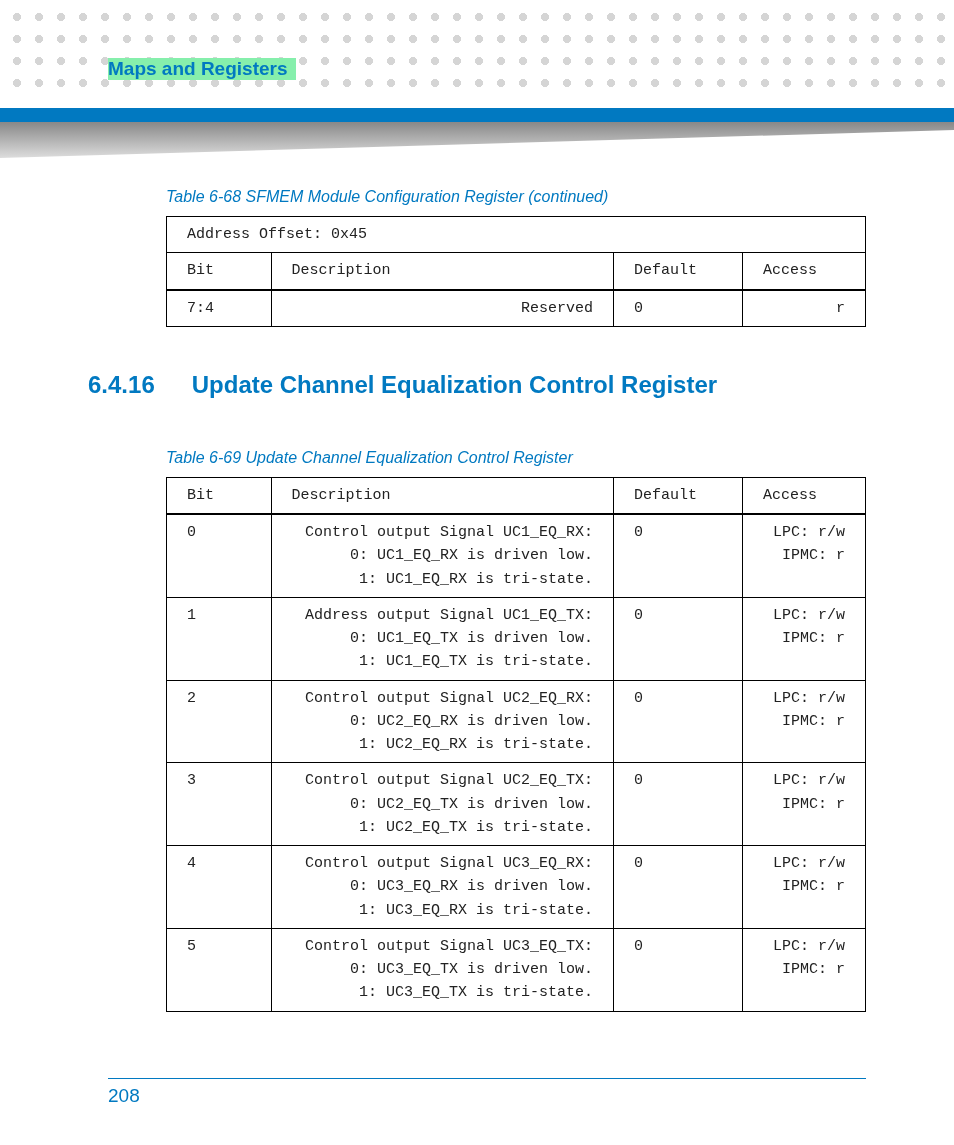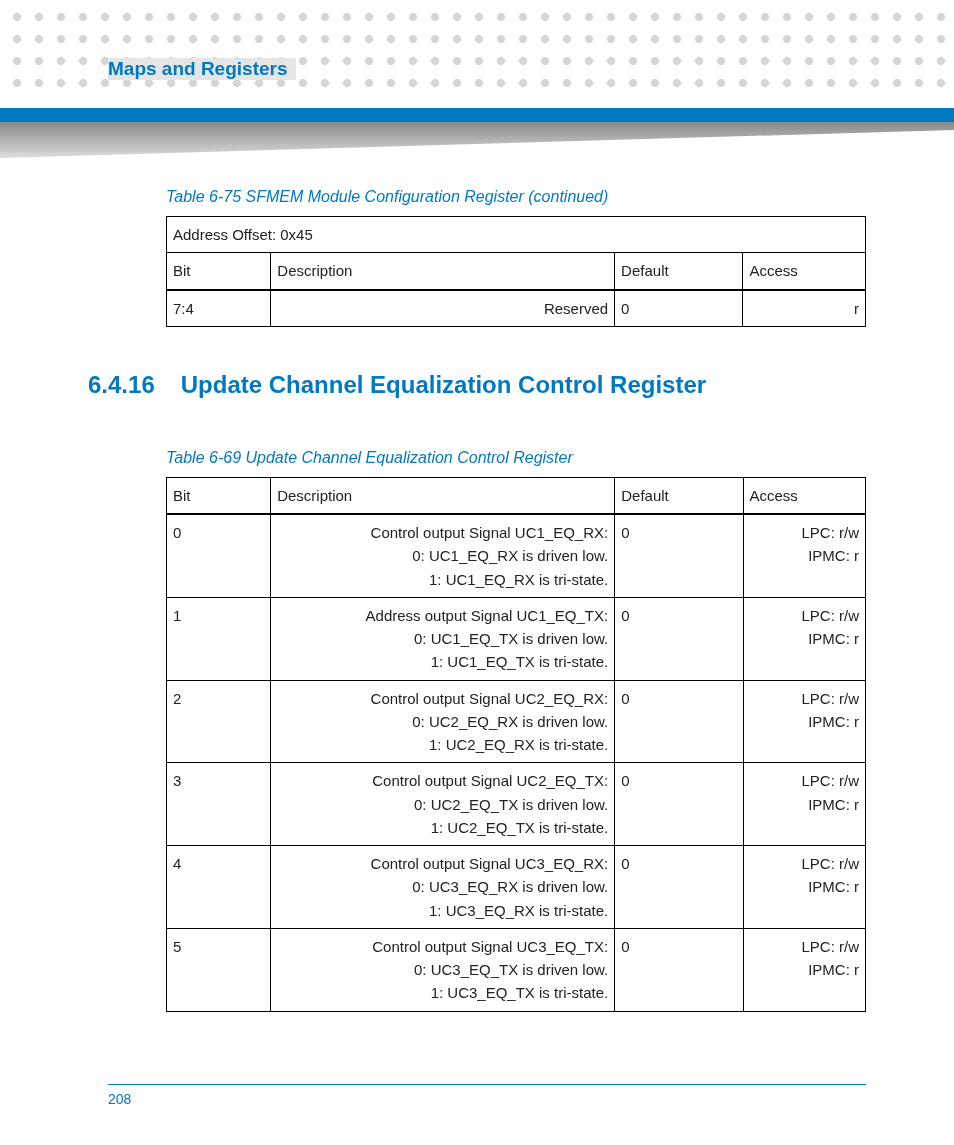--- a/index.html
+++ b/index.html
@@ -32,21 +32,21 @@
     top: 122px;
     left: 0;
     width: 100%;
     height: 38px;
   }
   .gray-wedge svg { width: 100%; height: 38px; }
   .chapter-title {
     position: absolute;
     top: 58px;
     left: 108px;
-    background: #e5e5e5;
+    background: #86efac;
     padding: 0 8px 0 0;
     color: #0179c1;
     font-weight: 700;
     font-size: 19px;
   }
   .content {
     position: absolute;
     top: 188px;
     left: 108px;
     right: 88px;
@@ -59,62 +59,63 @@
   }
   table.reg {
     width: 700px;
     margin-left: 58px;
     border-collapse: collapse;
     font-size: 15px;
     color: #222;
   }
   table.reg td {
     border: 1px solid #000;
-    padding: 6px 6px;
+    padding: 6px 20px;
     vertical-align: top;
     line-height: 1.55;
+    font-family: Liberation Mono, monospace;
   }
   table.reg .addr td {
     border-bottom: 1px solid #000;
   }
   table.reg .hdr td {
     border-bottom: 2.5px solid #000;
     font-weight: 400;
   }
   .col-bit    { width: 106px; }
   .col-desc   { width: 350px; }
   .col-def    { width: 130px; }
   .col-acc    { width: 124px; }
   .section-head {
     margin: 44px 0 50px -20px;
     display: flex;
-    gap: 26px;
     align-items: flex-end;
   }
   .section-num {
     color: #0179c1;
     font-weight: 700;
     font-size: 24px;
   }
   .section-title {
     color: #0179c1;
     font-weight: 700;
     font-size: 24px;
+    margin-left: 37px;
   }
   .footer {
     position: absolute;
     bottom: 38px;
     left: 108px;
     right: 88px;
     border-top: 1.5px solid #0179c1;
     padding-top: 6px;
     display: flex;
     justify-content: space-between;
     color: #222;
-    font-size: 14px;
+    font-size: 19px;
   }
   .page-num { color: #0179c1; font-weight: 400; }
   .desc-line { display: block; text-align: right; }
 </style>
 </head>
 <body>
 
 <div class="dot-pattern"></div>
 <div class="blue-bar"></div>
 <div class="gray-wedge">
@@ -125,21 +126,21 @@
           <stop offset="1" stop-color="#ddd"></stop>
       </linearGradient>
     </defs>
     <polygon points="0,0 954,0 954,8 0,36" fill="url(#g)"></polygon>
   </svg>
 </div>
 <div class="chapter-title">Maps and Registers</div>
 
 <div class="content">
 
-  <div class="table-caption">Table 6-75 SFMEM Module Configuration Register (continued)</div>
+  <div class="table-caption">Table 6-68 SFMEM Module Configuration Register (continued)</div>
   <table class="reg">
     <tbody>
         <tr class="addr">
           <td colspan="4">Address Offset: 0x45</td>
         </tr>
     <tr class="hdr">
       <td class="col-bit">Bit</td>
       <td class="col-desc">Description</td>
       <td class="col-def">Default</td>
       <td class="col-acc">Access</td>

